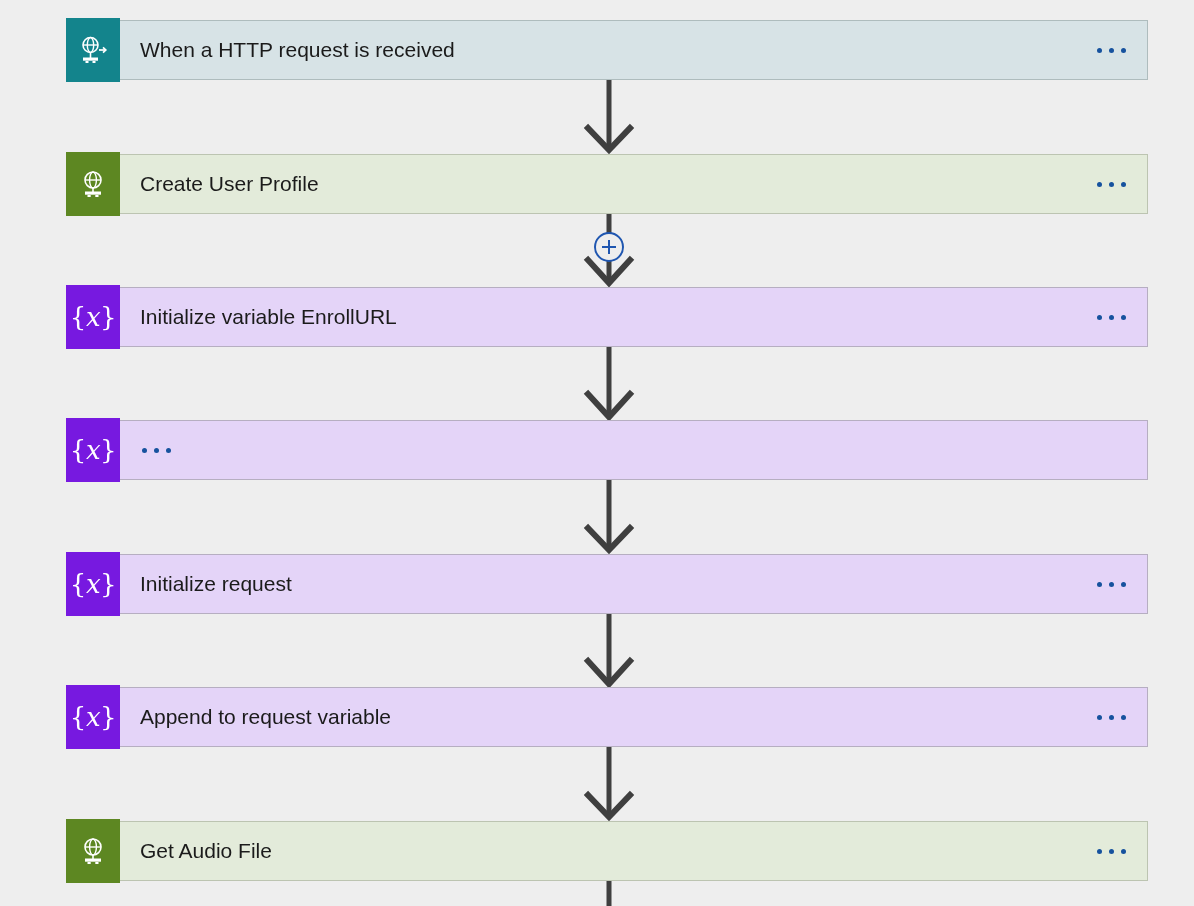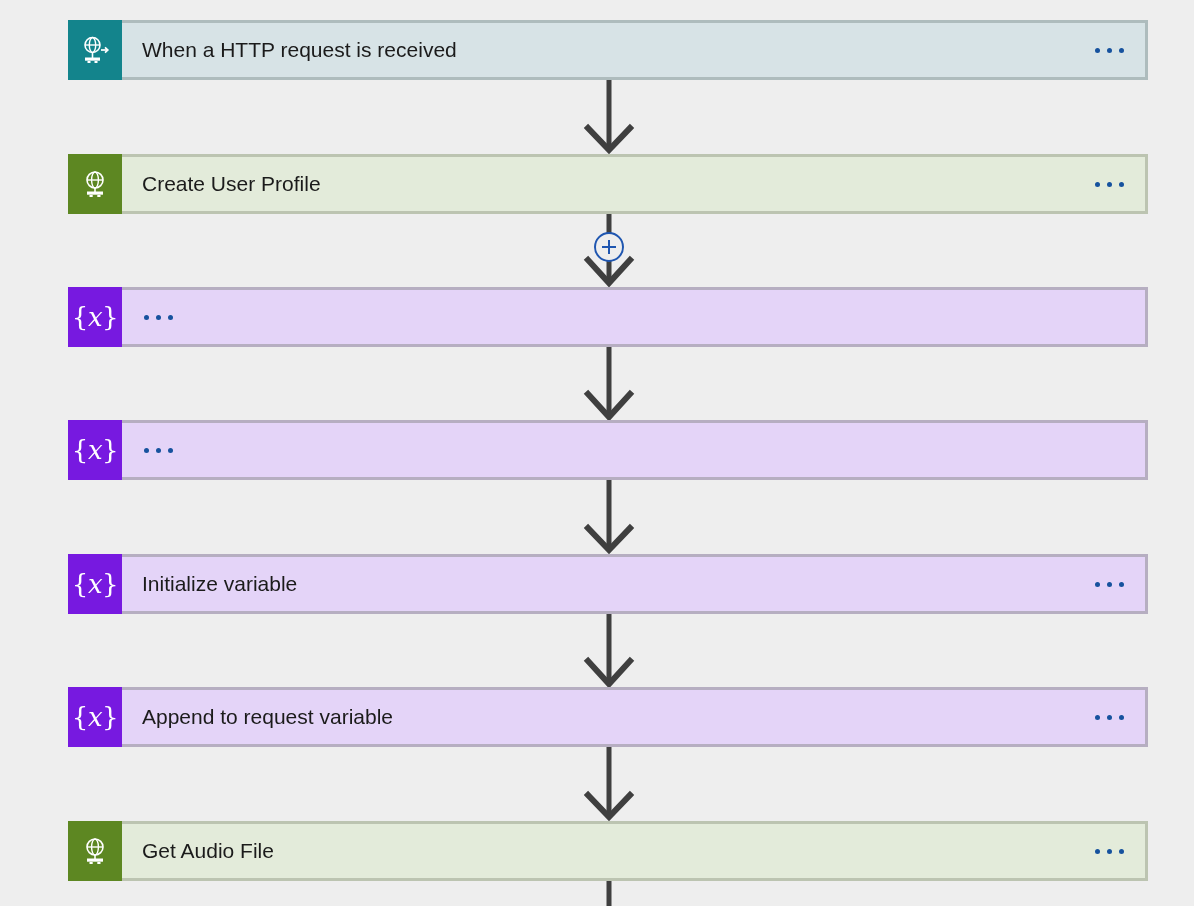--- a/index.html
+++ b/index.html
@@ -23,21 +23,21 @@
     background: #eeeeee;
   }
 
   
   .node-card {
     position: absolute;
     left: 68px;
     width: 1080px;
     height: 60px;
     box-sizing: border-box;
-    border: 3px solid #3b82f6;
+    border: 1px solid #3b82f6;
     display: flex;
     align-items: stretch;
     background: #ffffff;
   }
   .node-card.theme-trigger {
     background: #d7e3e6;
     border-color: #aebcbd;
   }
   .node-card.theme-http {
     background: #e3ebda;
@@ -225,20 +225,21 @@
       <span class="dot"></span>
       <span class="dot"></span>
       <span class="dot"></span>
     </div>
   </div>
 
   <div class="node-card theme-variable" style="top:287px;">
     <div class="node-icon icon-var">
       <span class="var-glyph"><span class="brace">{</span>x<span class="brace">}</span></span>
     </div>
+    <div class="node-title">Initialize variable EnrollURL</div>
     <div class="node-menu">
       <span class="dot"></span>
       <span class="dot"></span>
       <span class="dot"></span>
     </div>
   </div>
 
   <div class="node-card theme-variable" style="top:420px;">
     <div class="node-icon icon-var">
       <span class="var-glyph"><span class="brace">{</span>x<span class="brace">}</span></span>
@@ -247,21 +248,21 @@
       <span class="dot"></span>
       <span class="dot"></span>
       <span class="dot"></span>
     </div>
   </div>
 
   <div class="node-card theme-variable" style="top:554px;">
     <div class="node-icon icon-var">
       <span class="var-glyph"><span class="brace">{</span>x<span class="brace">}</span></span>
     </div>
-    <div class="node-title">Initialize variable</div>
+    <div class="node-title">Initialize request</div>
     <div class="node-menu">
       <span class="dot"></span>
       <span class="dot"></span>
       <span class="dot"></span>
     </div>
   </div>
 
   <div class="node-card theme-variable" style="top:687px;">
     <div class="node-icon icon-var">
       <span class="var-glyph"><span class="brace">{</span>x<span class="brace">}</span></span>

